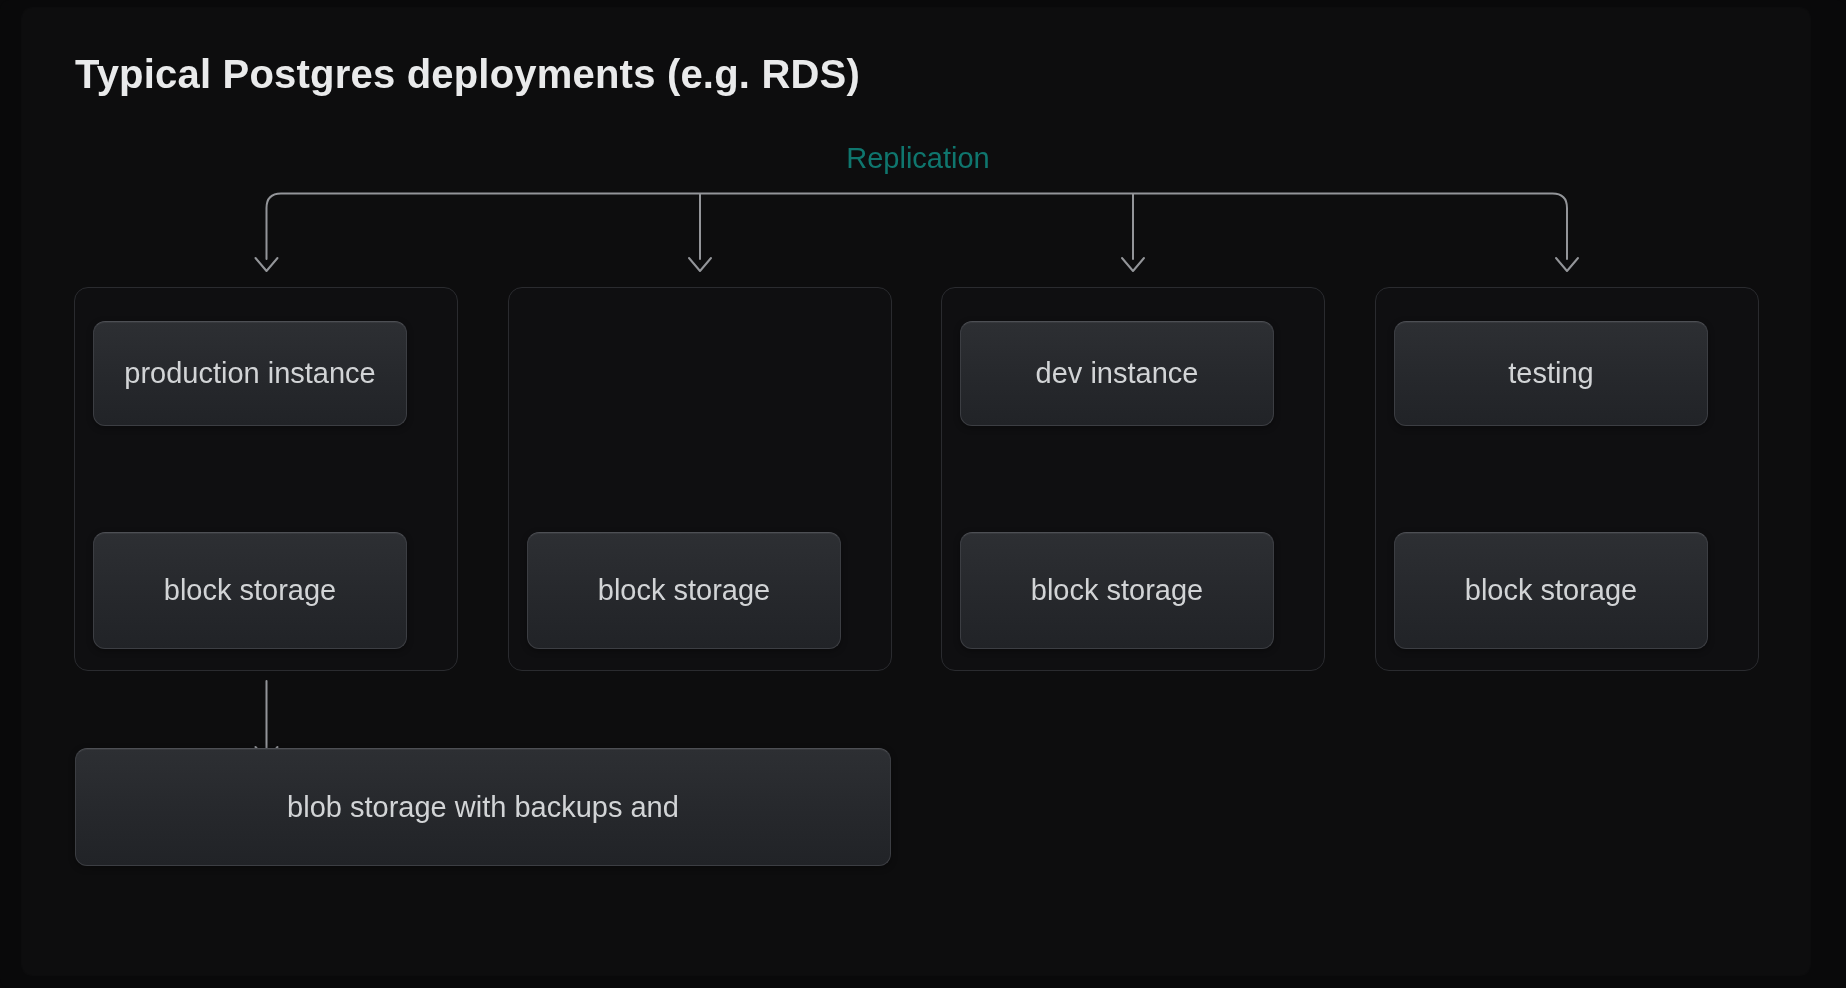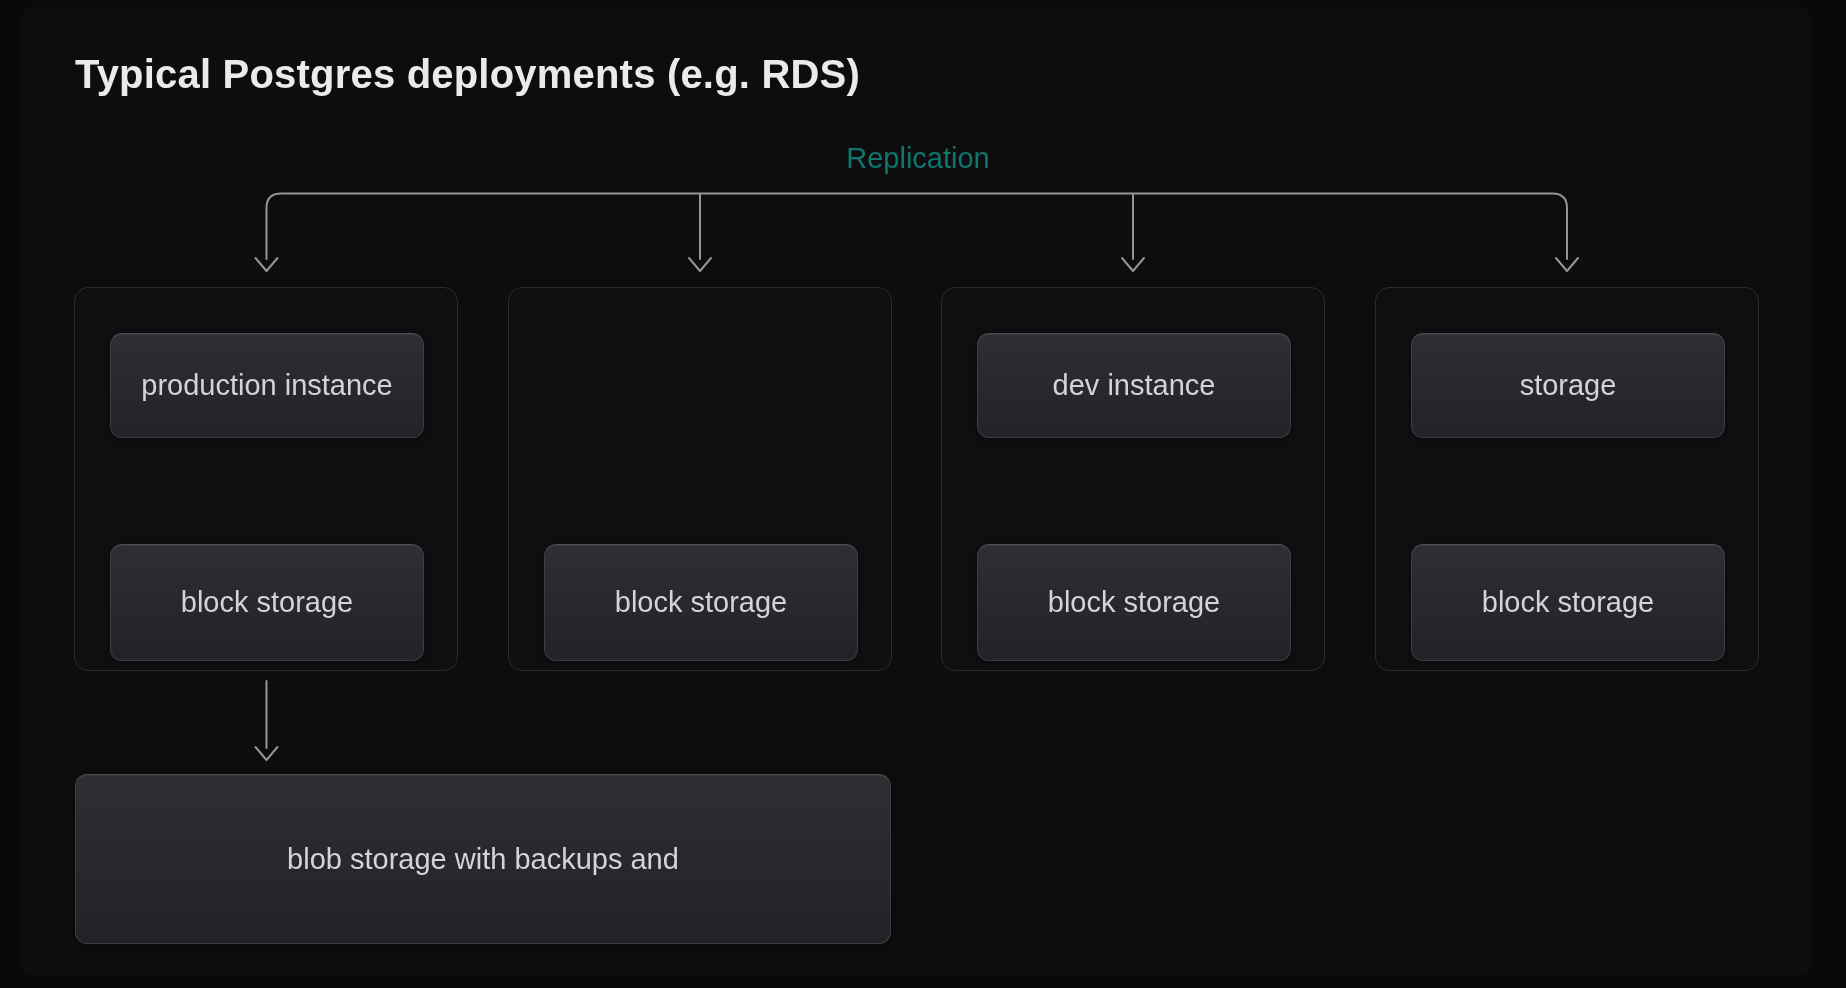--- a/index.html
+++ b/index.html
@@ -83,31 +83,30 @@
     border-radius: 12px;
     box-shadow: inset 0 1px 0 rgba(255,255,255,0.05), 0 2px 6px rgba(0,0,0,0.35);
     display: flex;
     align-items: center;
     justify-content: center;
     color: #d2d4d6;
     font-size: 29px;
     text-align: center;
   }
   .group .node {
-    left: 35px;
+    left: 18px;
     width: 314px;
-    margin-top: 12px;
   }
   .node.instance { top: 33px;  height: 105px; }
   .node.storage  { top: 244px; height: 117px; }
   .node.blob {
     left: 75px;
-    top: 774px;
+    top: 748px;
     width: 816px;
-    height: 170px;
+    height: 118px;
     flex-direction: column;
     line-height: 42px;
   }
 </style>
 </head>
 <body>
 
 <div class="stage">
   <div class="panel"></div>
 
@@ -173,21 +172,21 @@
     <div class="node instance">
       <span>dev instance</span>
     </div>
     <div class="node storage">
       <span>block storage</span>
     </div>
   </div>
 
   <div class="group g4">
     <div class="node instance">
-      <span>storage</span>
+      <span>testing</span>
     </div>
     <div class="node storage">
       <span>block storage</span>
     </div>
   </div>
 
   <div class="node blob">
     <div>blob storage with backups and</div>
   </div>
 </div>

